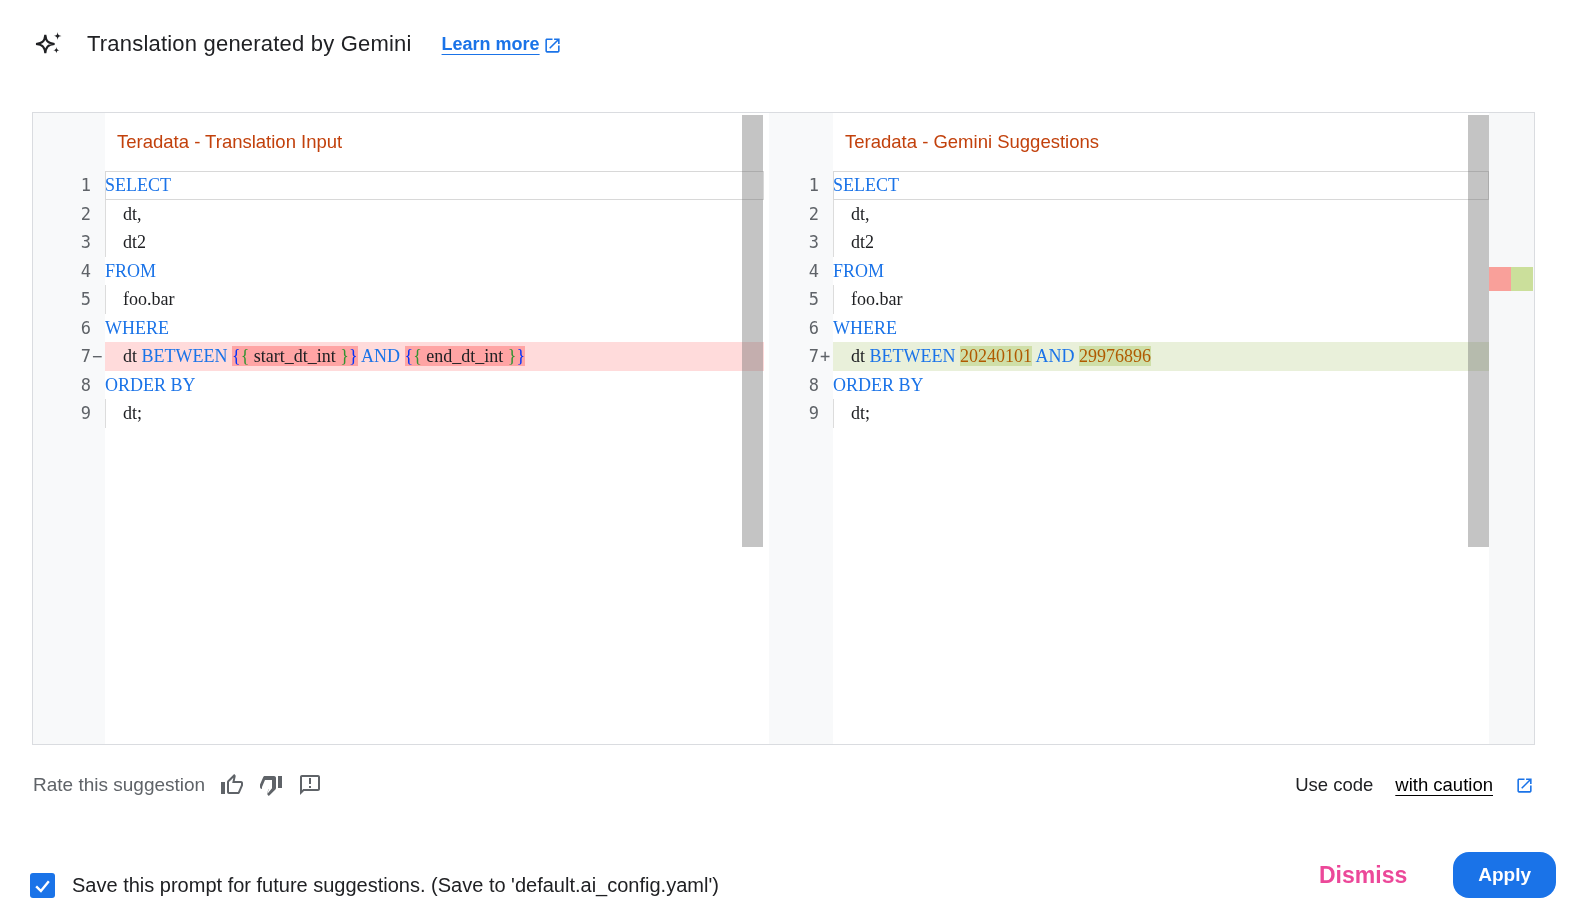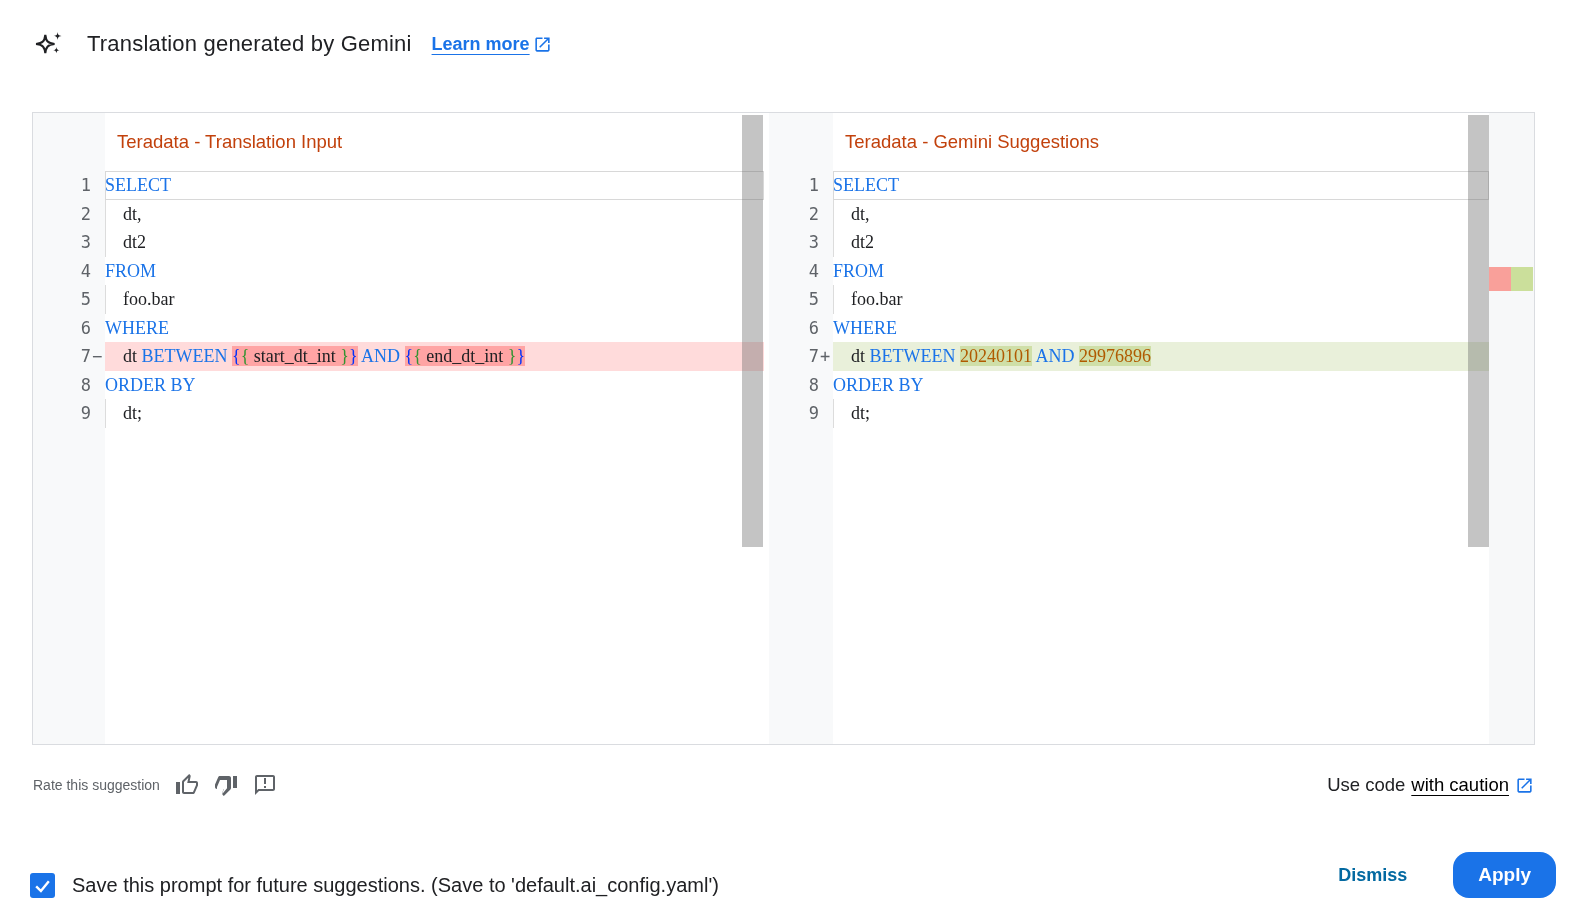--- a/index.html
+++ b/index.html
@@ -3,21 +3,21 @@
 <meta charset="utf-8">
 <style>
   html,body{margin:0;padding:0;background:#fff;width:1574px;height:918px;
     font-family:"Liberation Sans",sans-serif;color:#202124;overflow:hidden;position:relative}
   .page{position:absolute;inset:0;background:#fff}
 
   
   .header{position:absolute;left:33px;top:28px;display:flex;align-items:center}
   .sparkle{width:32px;height:32px;display:inline-flex;margin-right:22px}
   .header-title{font-size:22px;color:#202124;letter-spacing:.2px}
-  .learn-more{margin-left:20px;display:inline-flex;align-items:center;gap:3px;cursor:pointer;
+  .learn-more{margin-left:30px;display:inline-flex;align-items:flex-end;gap:3px;cursor:pointer;
     color:#1a73e8;font-size:18px;font-weight:600;text-decoration:none}
   .learn-more .lm-text{text-decoration:underline;text-underline-offset:4px}
   .ext-icon{width:19px;height:19px;fill:#1a73e8}
 
   
   .diff-container{position:absolute;left:32px;top:112px;width:1501px;height:631px;
     border:1px solid #dadce0;background:#fff}
   .editor{position:absolute;top:0;bottom:0;overflow:hidden;background:#fff}
   .editor-left{left:0;width:731px;--gw:72px}
   .editor-right{left:736px;right:0;--gw:64px}
@@ -54,37 +54,37 @@
   .editor-right .vscroll{right:45px}
   .ruler{position:absolute;top:0;bottom:0;right:0;width:45px;background:#f7f8f9}
   .marker{position:absolute;top:154px;height:24px;width:22px}
   .marker.removed-m{left:0;background:#f9a09a}
   .marker.added-m{left:22px;background:#cbdf9b}
 
   
   .rate-row{position:absolute;left:33px;right:40px;top:766px;height:38px;
     display:flex;justify-content:space-between;align-items:center}
   .rate-left{display:flex;align-items:center}
-  .rate-label{font-size:14px;color:#5f6368;margin-right:14px}
+  .rate-label{font-size:19px;color:#5f6368;margin-right:14px}
   .icon-btn{width:26px;height:26px;margin-right:13px;background:none;border:none;padding:0;
     cursor:pointer;display:inline-flex;align-items:center;justify-content:center}
   .icon-btn svg{width:24px;height:24px;fill:#5f6368}
-  .use-code{display:flex;align-items:center;gap:6px;font-size:18.5px;color:#202124}
+  .use-code{display:flex;align-items:center;gap:22px;font-size:18.5px;color:#202124}
   .use-code a{color:#000000;text-decoration:underline;text-underline-offset:4px;cursor:pointer}
 
   
   .footer{position:absolute;left:30px;right:18px;top:846px;height:52px;
     display:flex;justify-content:space-between;align-items:flex-end}
   .footer-left{display:flex;align-items:center}
   .checkbox{width:25px;height:25px;border-radius:3px;background:#1a73e8;margin-right:17px;
     display:inline-flex;align-items:center;justify-content:center;cursor:pointer;flex:0 0 auto}
   .checkbox svg{width:19px;height:19px}
   .save-label{font-size:20px;color:#202124}
   .footer-right{display:flex;align-items:center}
-  .dismiss-btn{background:none;border:none;color:#0369a1;font-size:18px;font-weight:600;
+  .dismiss-btn{background:none;border:none;color:#ec4899;font-size:23px;font-weight:600;
     font-family:"Liberation Sans",sans-serif;cursor:pointer;margin-right:34px;padding:8px 12px}
   .apply-btn{background:#1a73e8;border:none;color:#fff;font-size:19px;font-weight:600;
     font-family:"Liberation Sans",sans-serif;cursor:pointer;border-radius:16px;
     height:46px;padding:0 25px}
 </style>
 </head>
 <body>
 
 <div class="page">
 

